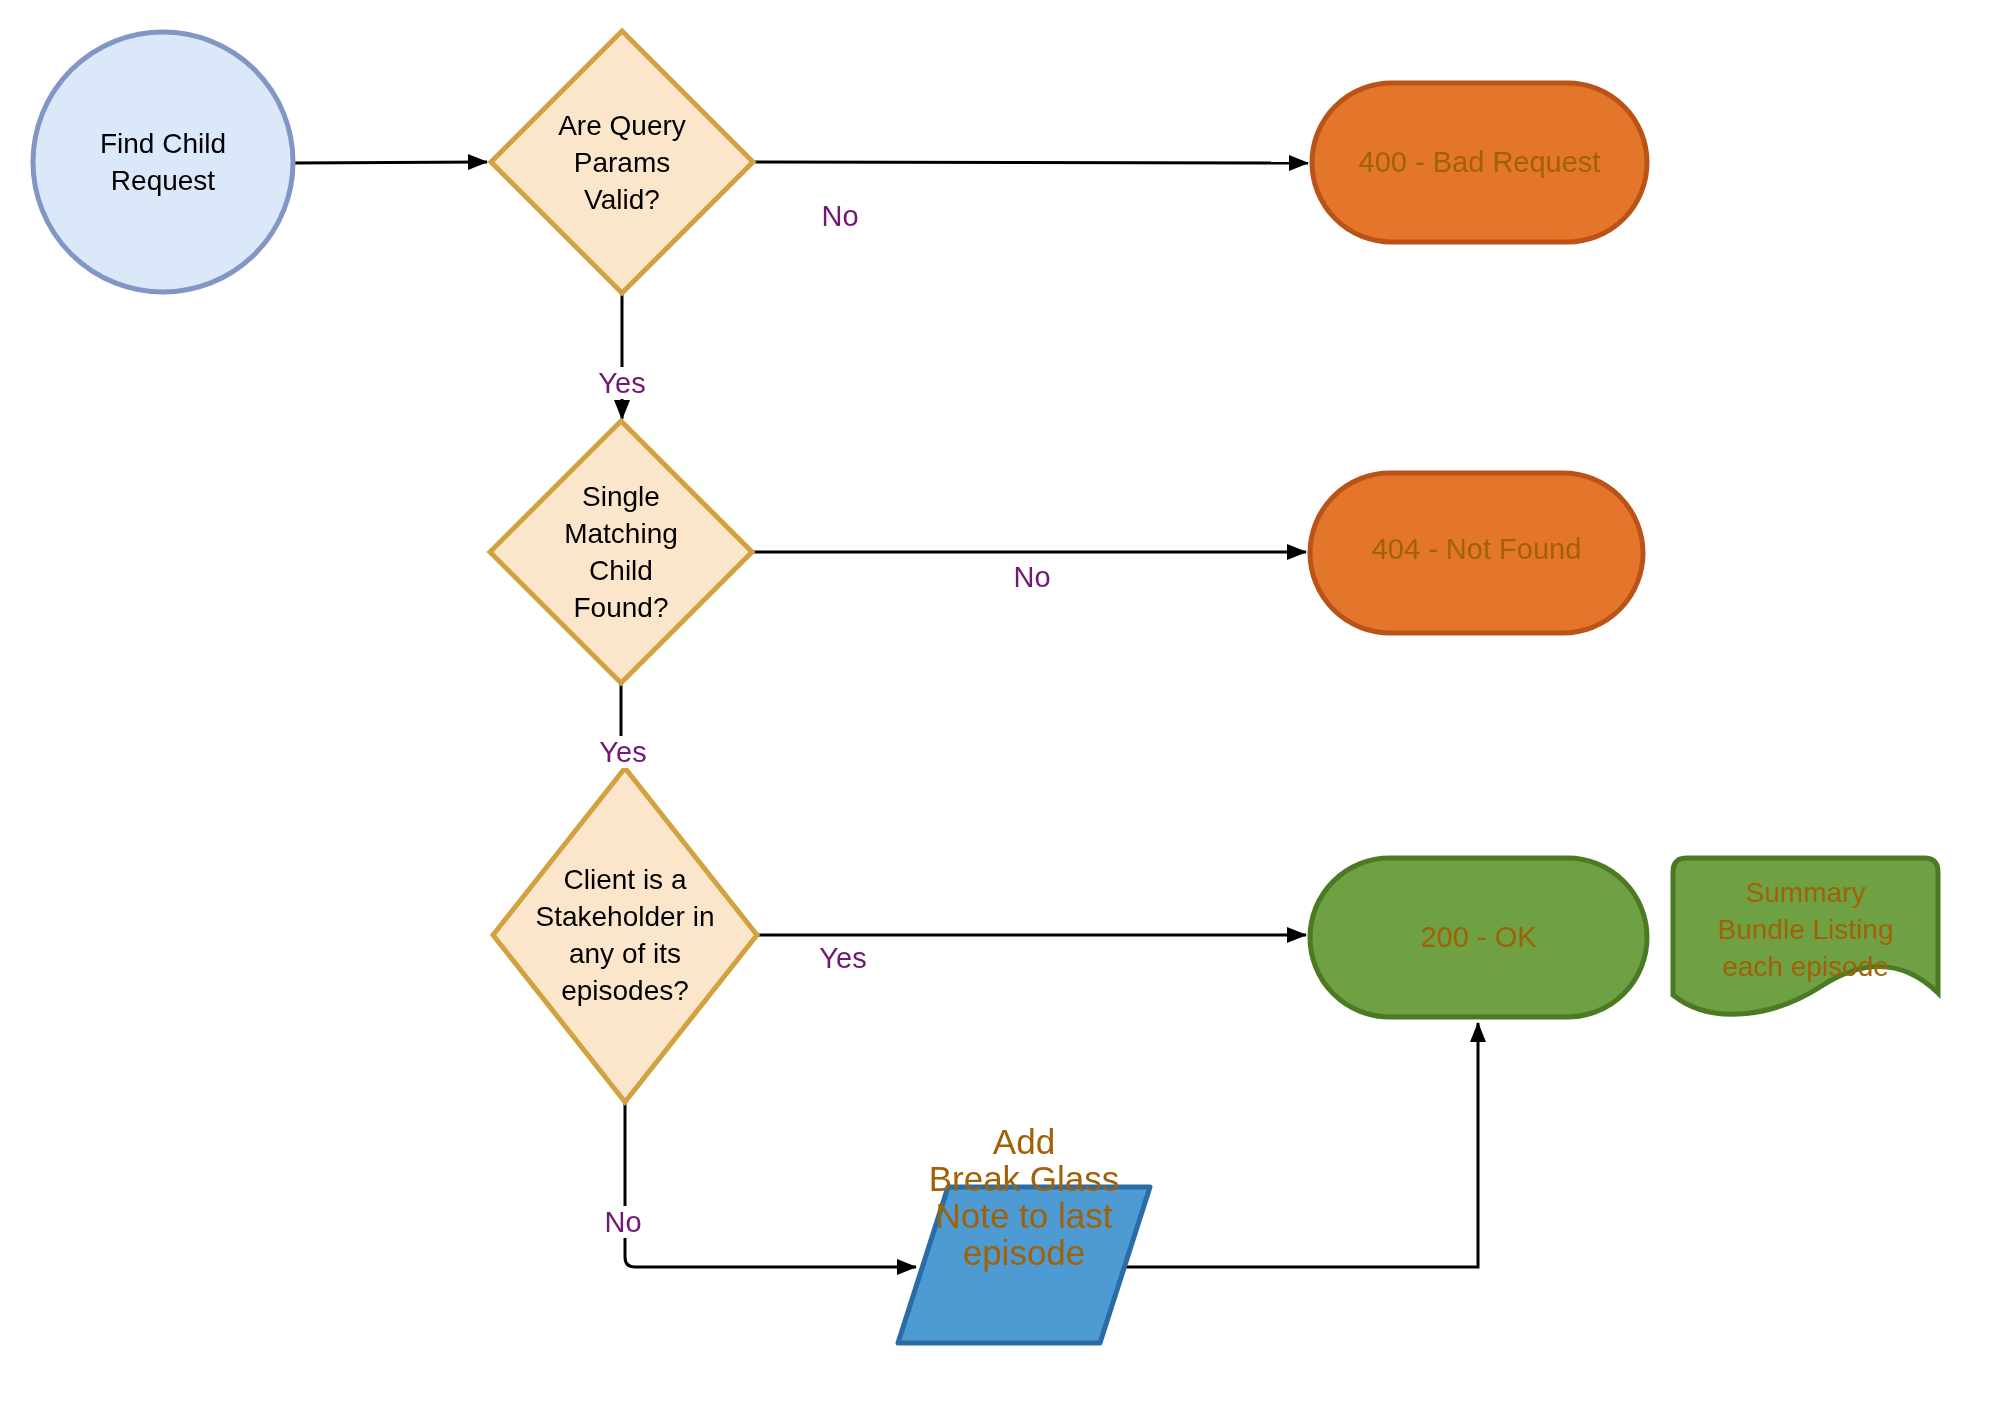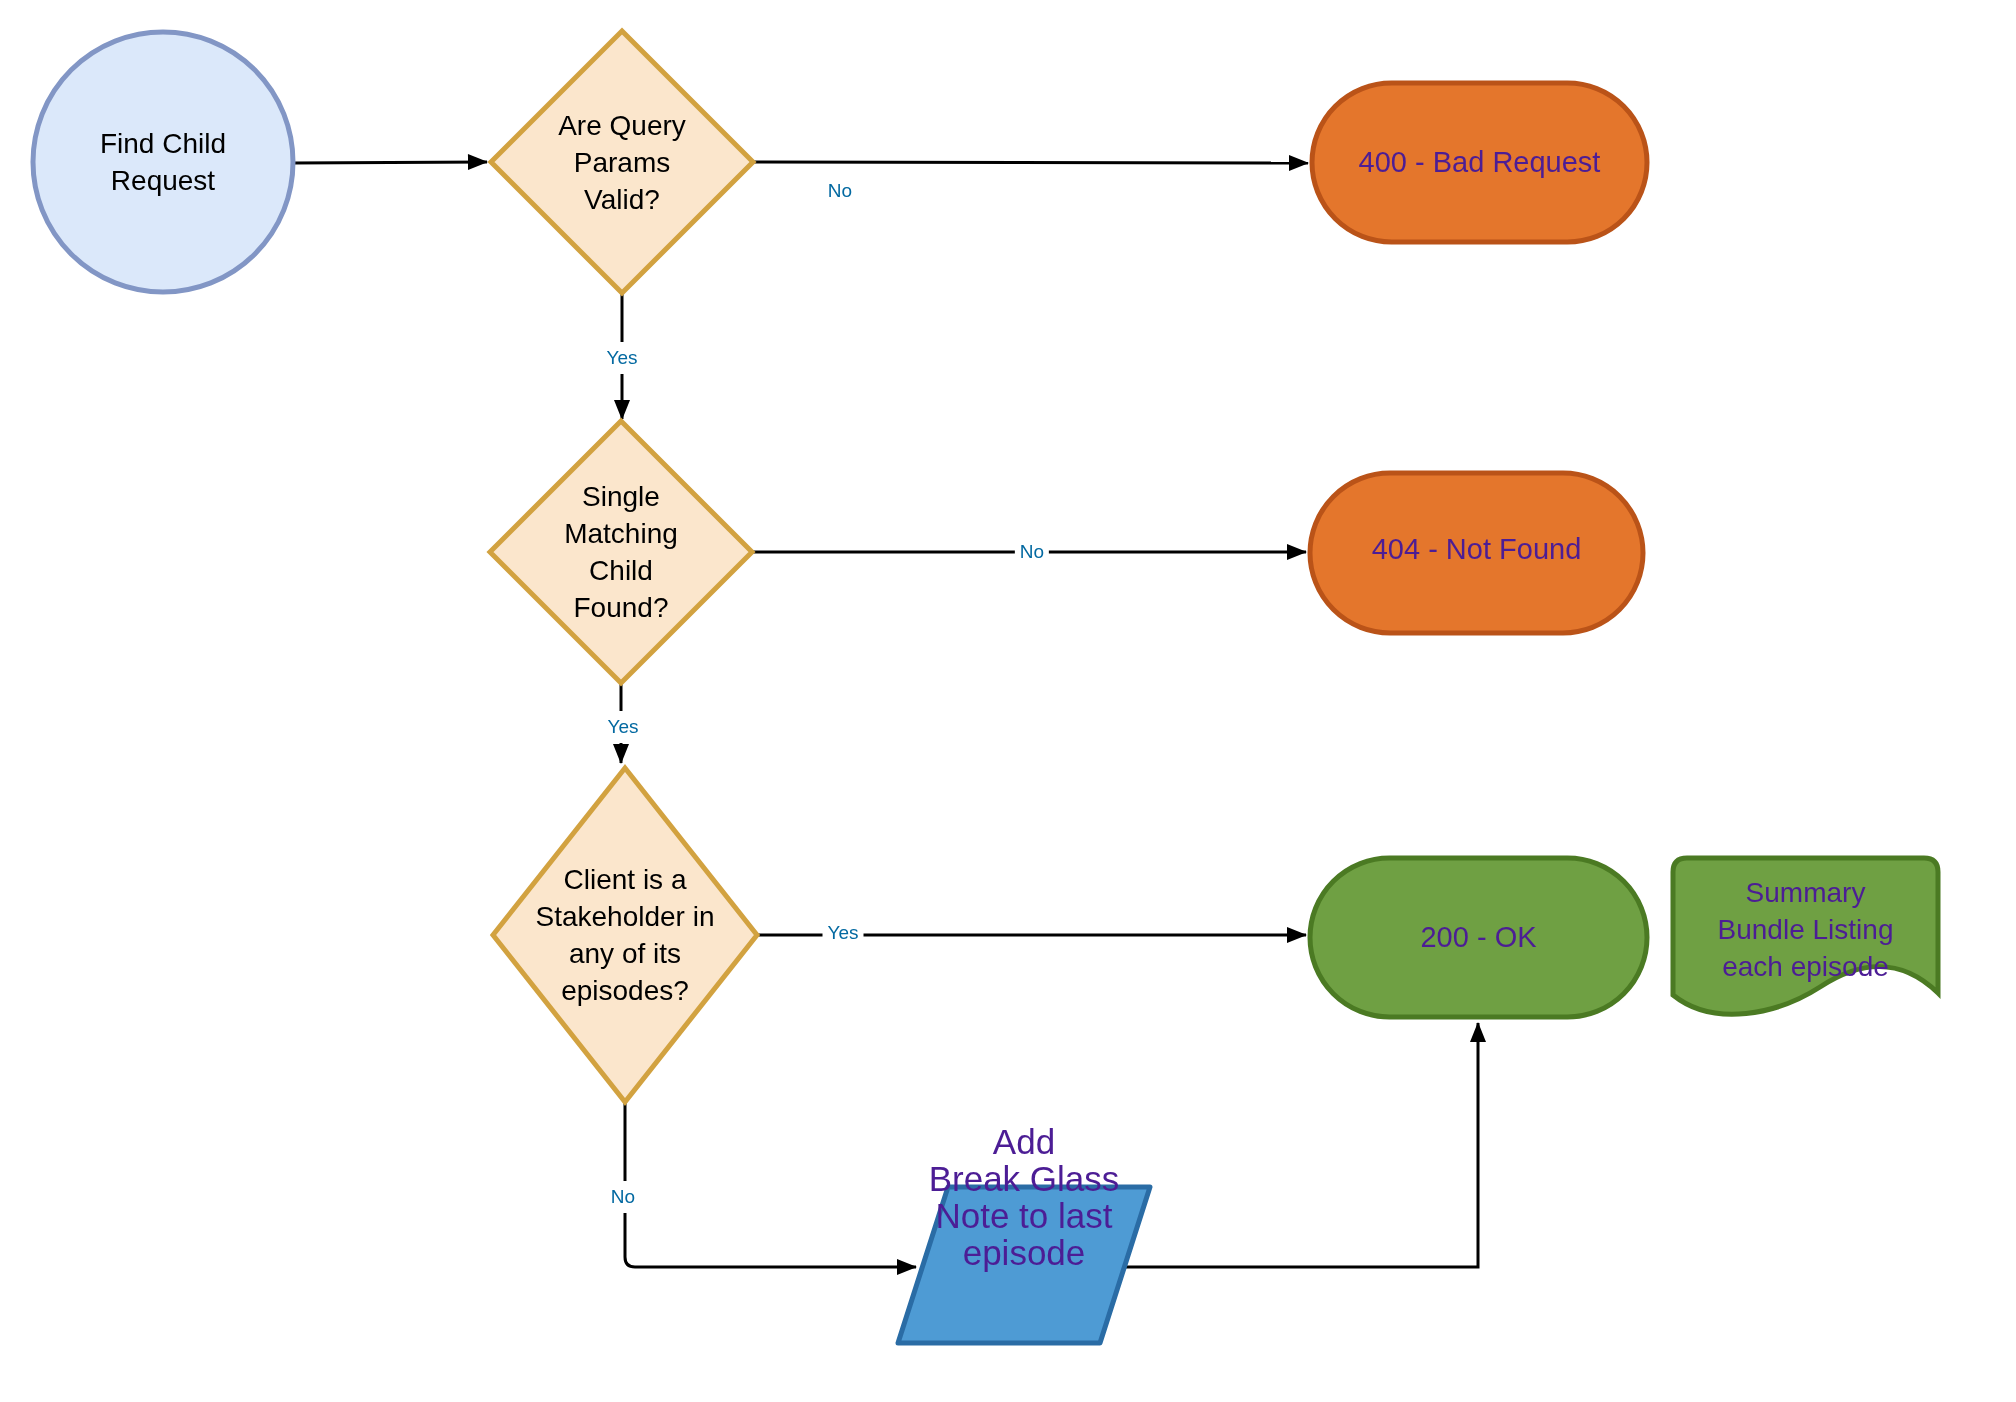--- a/index.html
+++ b/index.html
@@ -14,28 +14,29 @@
   .shape{stroke-width:5px;}
   .edge{fill:none;stroke-width:3px;stroke-linecap:butt;}
   .node-label{
     position:absolute;
     display:flex;align-items:center;justify-content:center;
     text-align:center;
     white-space:pre-line;
     font-size:28px;line-height:37px;color:#000;
     pointer-events:none;
   }
-  .node-label.light{color:#4c1d95;font-size:29px;}
+  .node-label.light{color:#a16207;font-size:29px;}
   .edge-label{
     position:absolute;
     transform:translate(-50%,-50%);
     background:#ffffff;
     padding:0 5px;
-    font-size:19px;line-height:32px;color:#0369a1;
+    font-size:29px;line-height:32px;color:#701a75;
     white-space:nowrap;
+    margin-top:25px;
   }
 </style>
 </head>
 <body>
 
 <div class="canvas">
 
   <svg class="layer" width="2016" height="1402" viewBox="0 0 2016 1402">
     <defs>
       <marker id="arrow" markerUnits="userSpaceOnUse" markerWidth="22" markerHeight="18" refX="20" refY="9" orient="auto">

